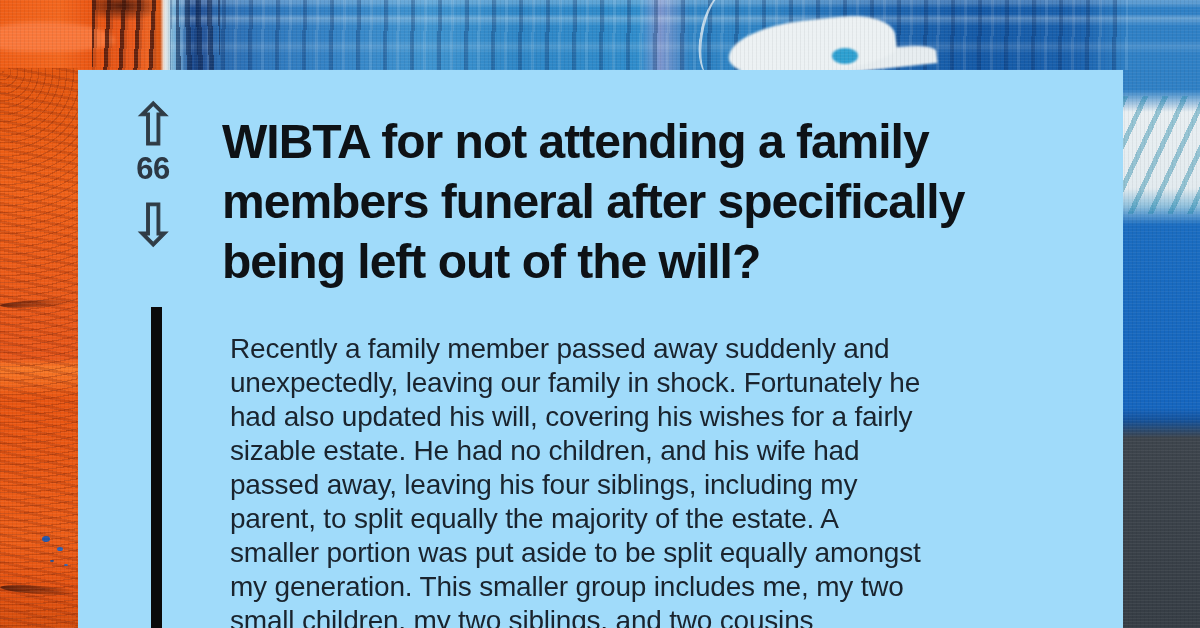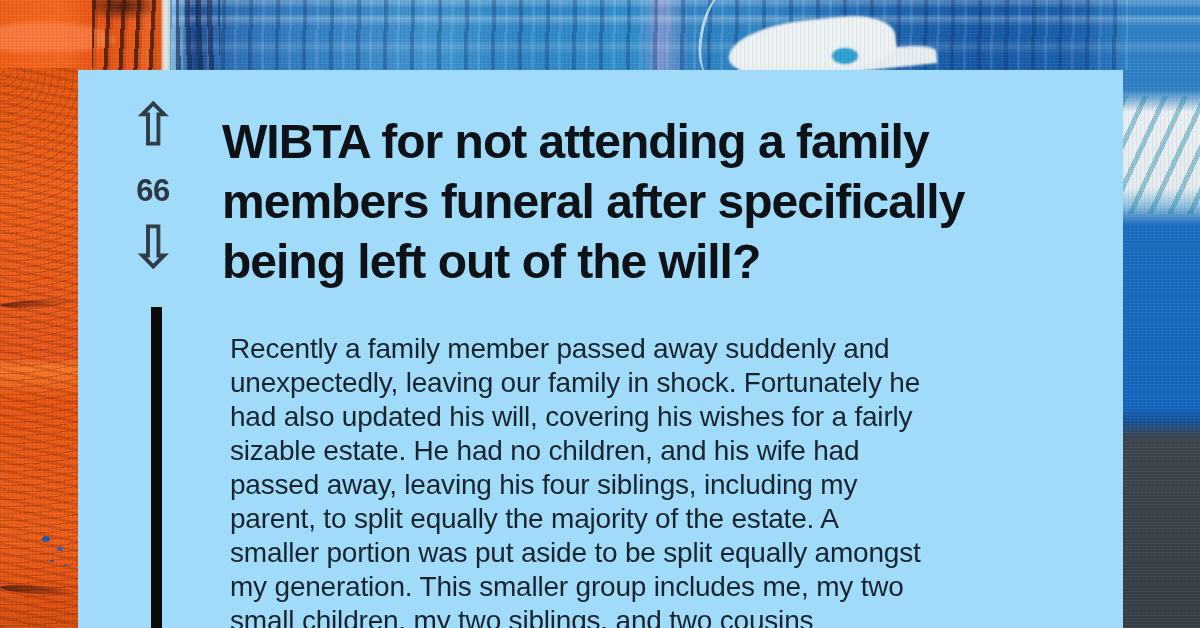--- a/index.html
+++ b/index.html
@@ -79,21 +79,21 @@
   }
 
   
   .card { position:absolute; left:78px; top:70px; width:1045px; height:558px;
     background:#A0DBFA; overflow:hidden;
   }
   .vote-col { position:absolute; left:36px; top:30px; width:78px;
     display:flex; flex-direction:column; align-items:center;
   }
   .arrow { font-size:58px; line-height:50px; color:#303C46; -webkit-text-stroke:1px #303C46; cursor:pointer; }
-  .votes { margin-top:22px; font-size:31px; line-height:38px; font-weight:bold; color:#2C3844; letter-spacing:-.5px; }
+  .votes { font-size:31px; line-height:38px; font-weight:bold; color:#2C3844; letter-spacing:-.5px; }
   .arrow.down { margin-top:12px; }
 
   .title { position:absolute; left:144px; top:42px; width:930px;
     font-size:48px; line-height:60px; font-weight:bold; color:#0E1216;
     letter-spacing:-1px; white-space:pre;
   }
   .quote-bar { position:absolute; left:73px; top:237px; bottom:0; width:11px; background:#0A0A0A; }
   .body-text { position:absolute; left:152px; top:262px; width:860px;
     font-size:28px; line-height:34px; color:#1A242E; letter-spacing:-.2px; white-space:pre;
   }

